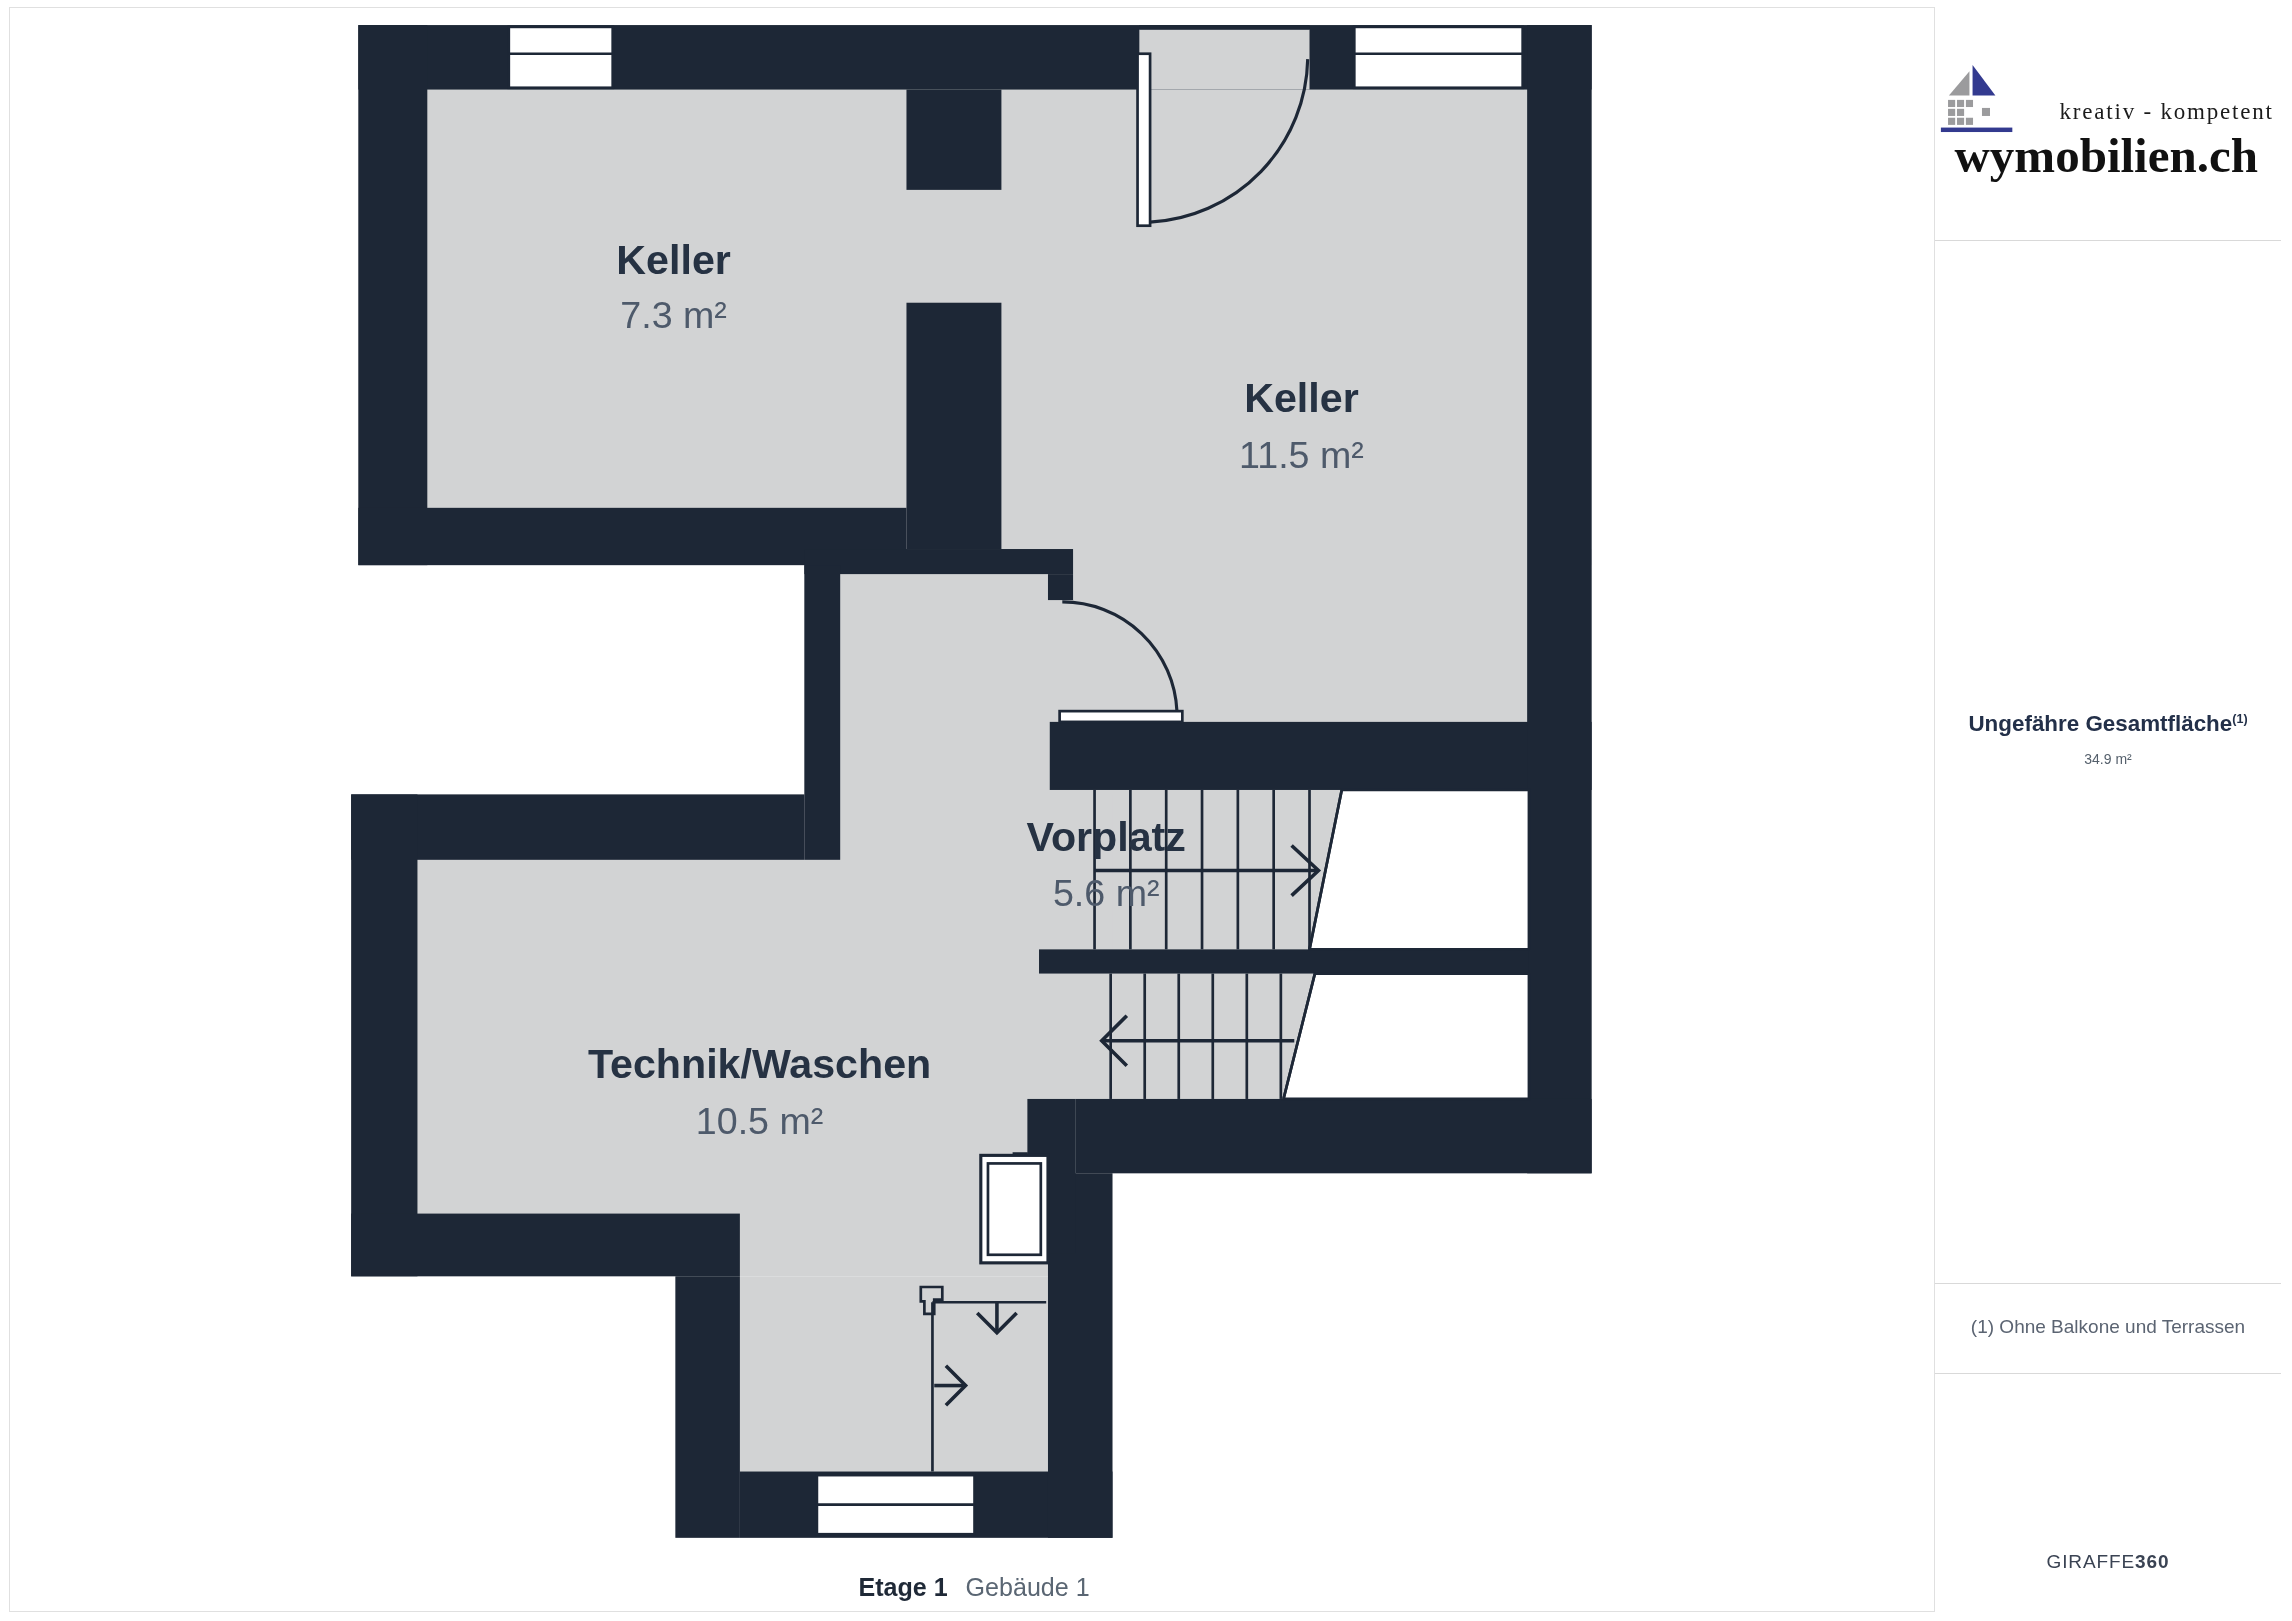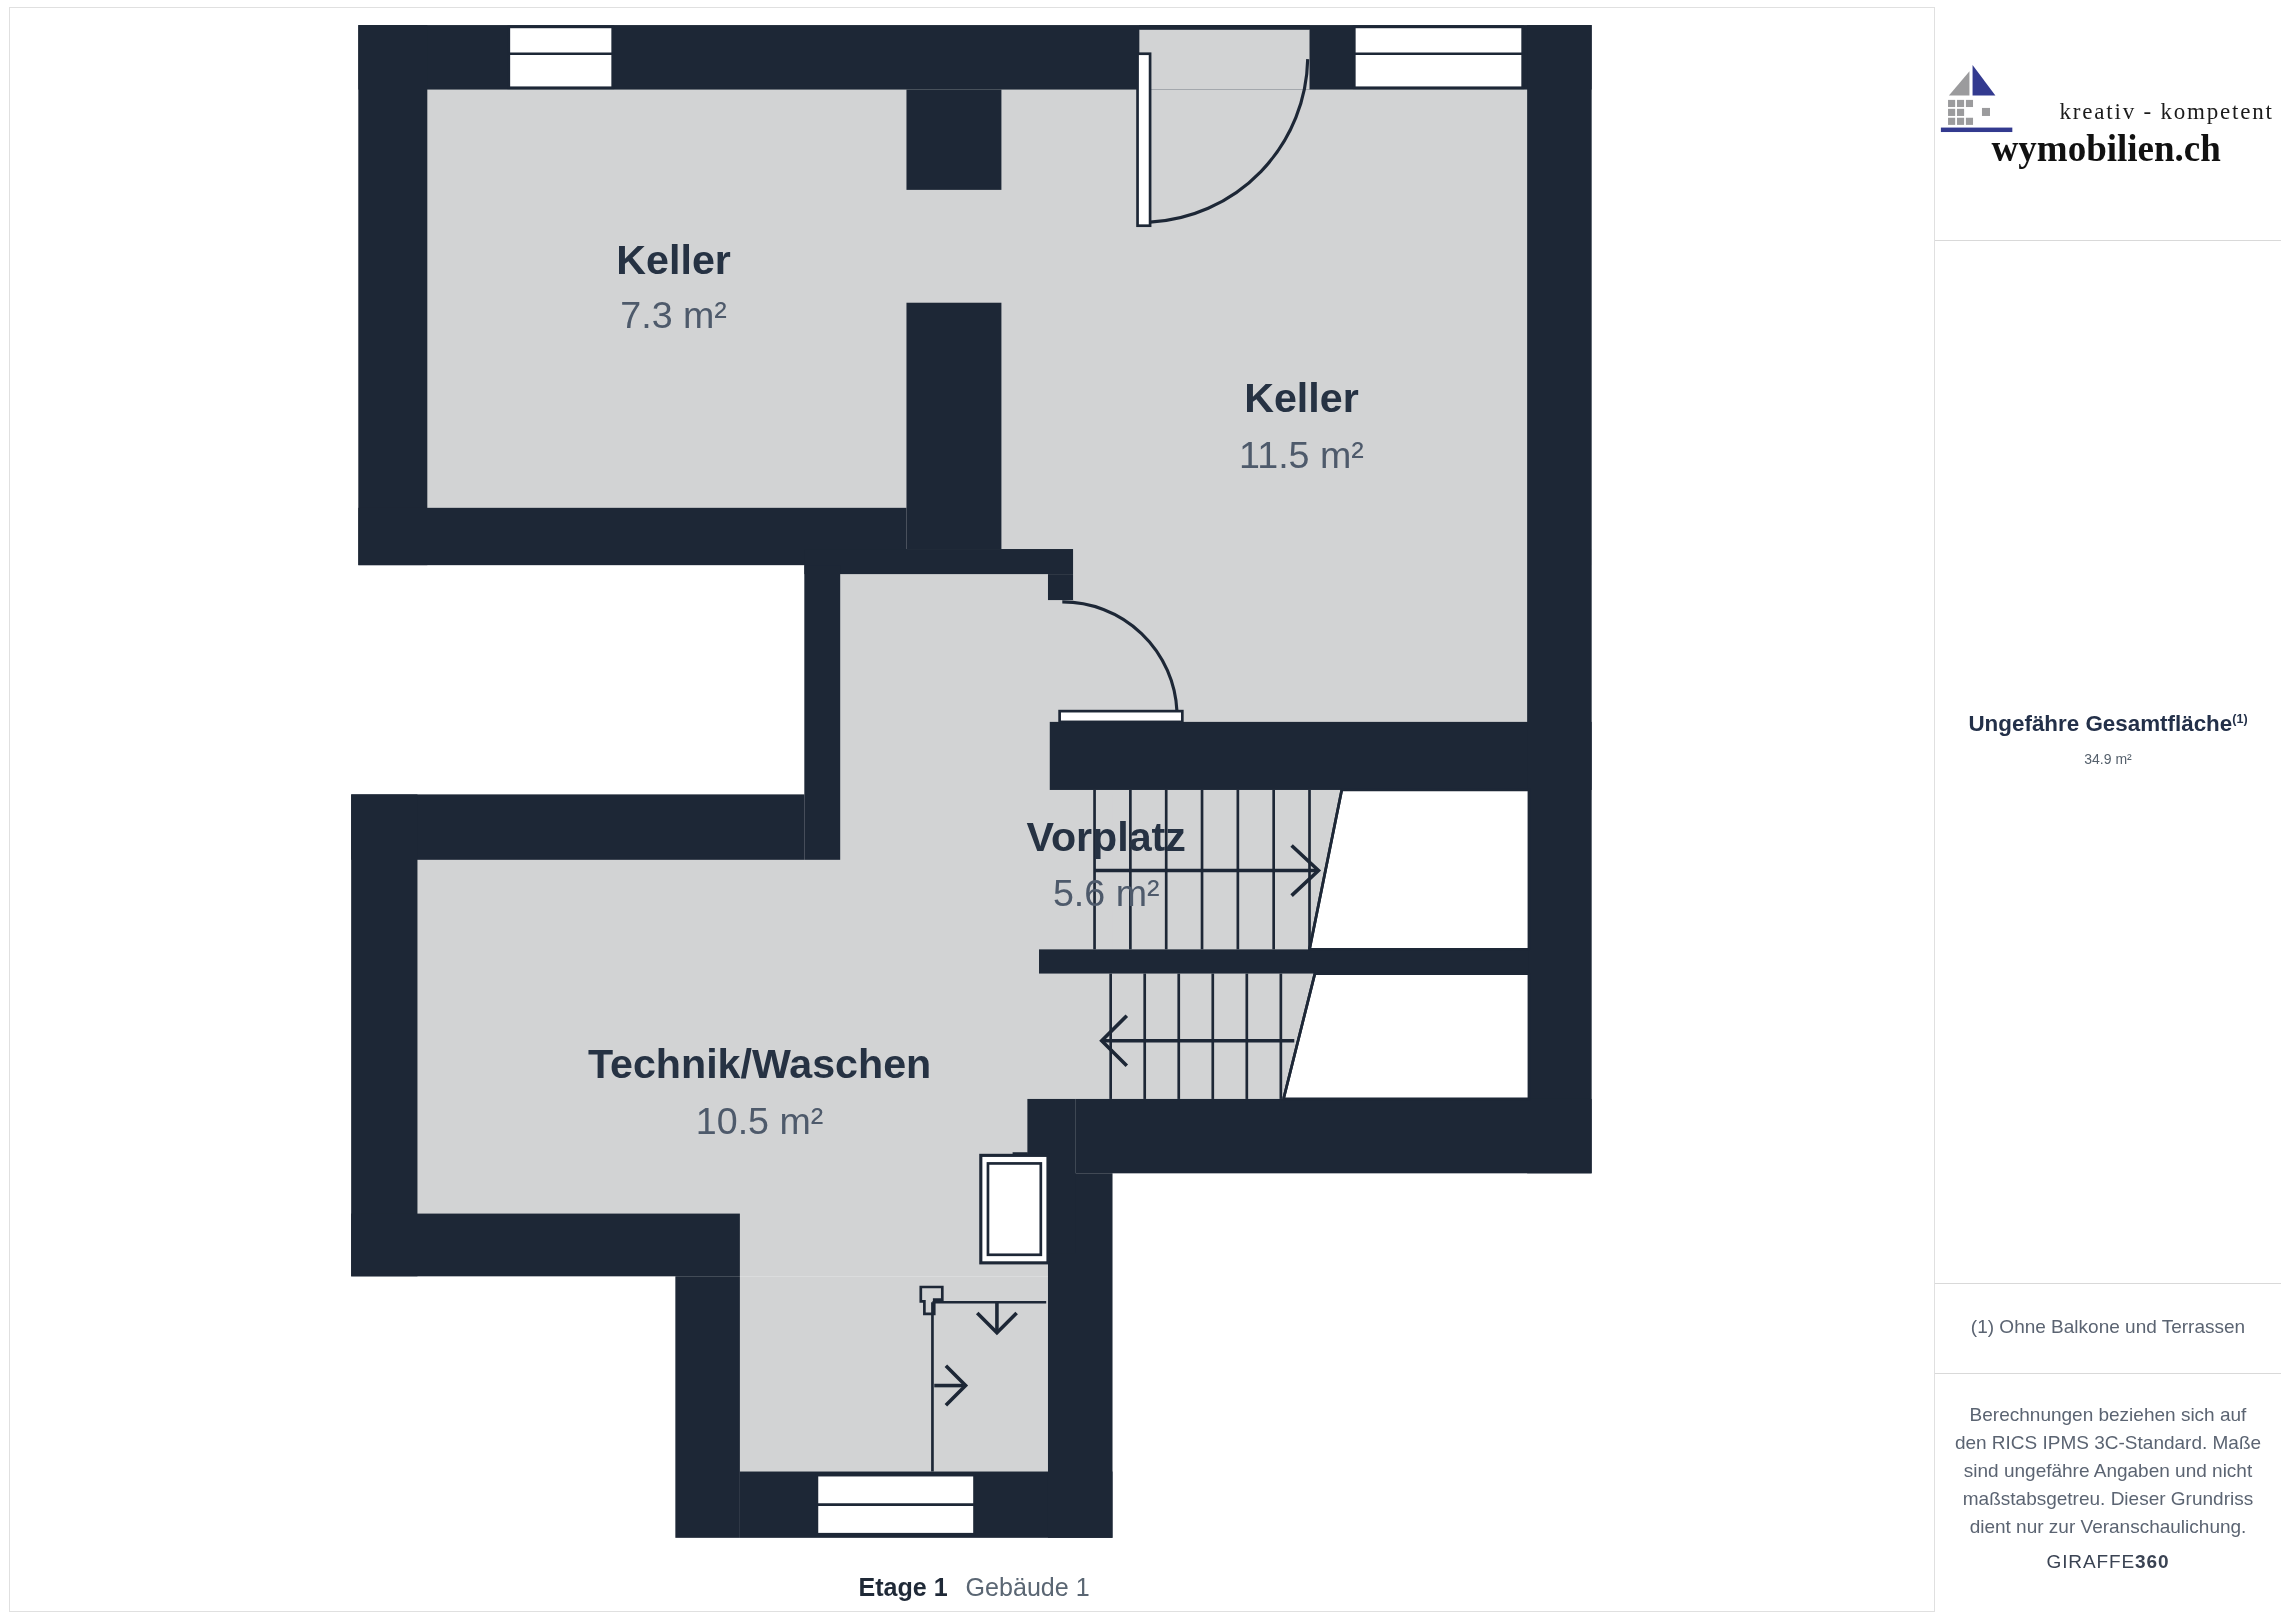--- a/index.html
+++ b/index.html
@@ -4,21 +4,21 @@
 <style>
   html,body{margin:0;padding:0;background:#ffffff;}
   body{width:2293px;height:1622px;position:relative;font-family:"Liberation Sans",sans-serif;-webkit-font-smoothing:antialiased;}
   .page-frame{position:absolute;left:9px;top:7.2px;width:2272px;height:1605px;border:1.8px solid #e0e0e0;box-sizing:border-box;background:#ffffff;}
   .plan-svg{position:absolute;left:0;top:0;width:2293px;height:1622px;}
   
   .sidebar{position:absolute;left:1934px;top:7.2px;width:347px;height:1605px;background:#ffffff;border-left:1.8px solid #e0e0e0;box-sizing:border-box;}
   .logo-section{position:absolute;left:0;top:0;width:100%;height:233px;border-bottom:0.9px solid #d9d9d9;}
   .house-icon{position:absolute;left:5.4px;top:56px;width:75px;height:72px;}
   .logo-tagline{position:absolute;left:124px;right:7.2px;top:92px;text-align:right;font-family:"Liberation Serif",serif;font-size:23px;letter-spacing:1.8px;color:#1b1b1b;white-space:nowrap;}
-  .logo-brand{position:absolute;left:0;right:3.6px;top:120px;text-align:center;font-family:"Liberation Serif",serif;font-weight:bold;font-size:37px;color:#111111;white-space:nowrap;}
+  .logo-brand{position:absolute;left:0;right:3.6px;top:120px;text-align:center;font-family:"Liberation Serif",serif;font-weight:bold;font-size:49px;color:#111111;white-space:nowrap;}
   .total-block{position:absolute;left:0;top:704px;width:100%;text-align:center;}
   .total-label{font-size:22.4px;font-weight:bold;color:#233049;text-align:center;}
   .total-label sup{font-size:12.5px;font-weight:bold;}
   .total-value{margin-top:14.3px;font-size:14px;color:#55606c;}
   .divider-2{position:absolute;left:0;top:1276px;width:100%;border-top:0.9px solid #d9d9d9;}
   .footnote{position:absolute;left:0;top:1309px;width:100%;text-align:center;font-size:19px;color:#5b6472;}
   .divider-3{position:absolute;left:0;top:1366px;width:100%;border-top:0.9px solid #d9d9d9;}
   .disclaimer{position:absolute;left:50%;transform:translateX(-50%);top:1394px;width:312px;text-align:center;font-size:19px;line-height:28px;color:#5b6472;}
   .giraffe{position:absolute;left:0;top:1544px;width:100%;text-align:center;font-size:19px;letter-spacing:0.9px;color:#3a4353;}
   .giraffe b{font-weight:bold;}
@@ -186,16 +186,15 @@
   </div>
 
   <div class="total-block">
     <div class="total-label"><span>Ungefähre Gesamtfläche</span><sup>(1)</sup></div>
     <div class="total-value">34.9 m²</div>
   </div>
 
   <div class="divider-2"></div>
   <div class="footnote">(1) Ohne Balkone und Terrassen</div>
   <div class="divider-3"></div>
-  <div class="disclaimer">Berechnungen beziehen sich auf den RICS IPMS 3C-Standard. Maße sind ungefähre Angaben und nicht maßstabsgetreu. Dieser Grundriss dient nur zur Veranschaulichung.</div>
   <div class="giraffe"><span>GIRAFFE</span><b>360</b></div>
 </aside>
 
 
 </body></html>

